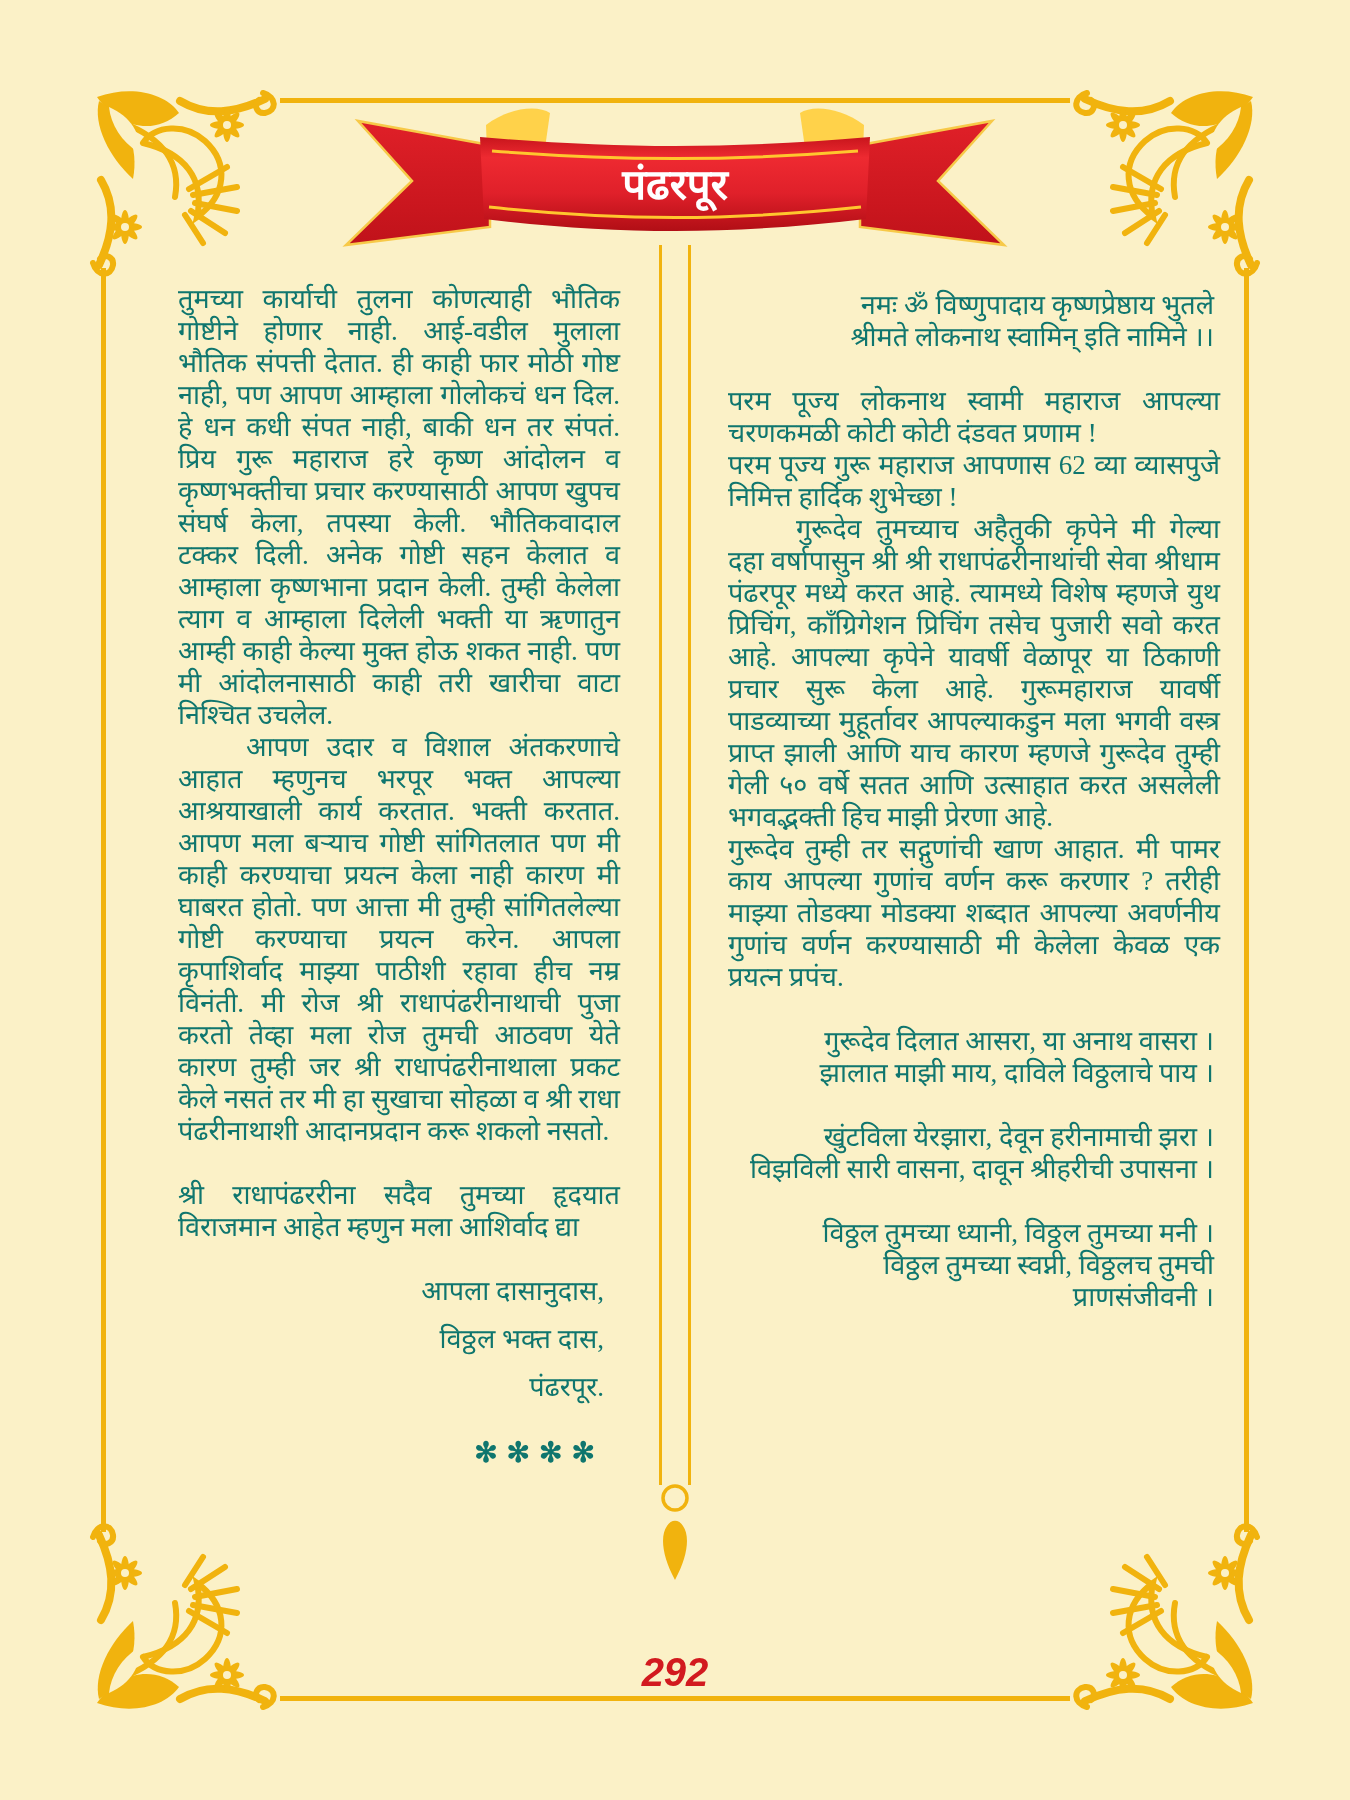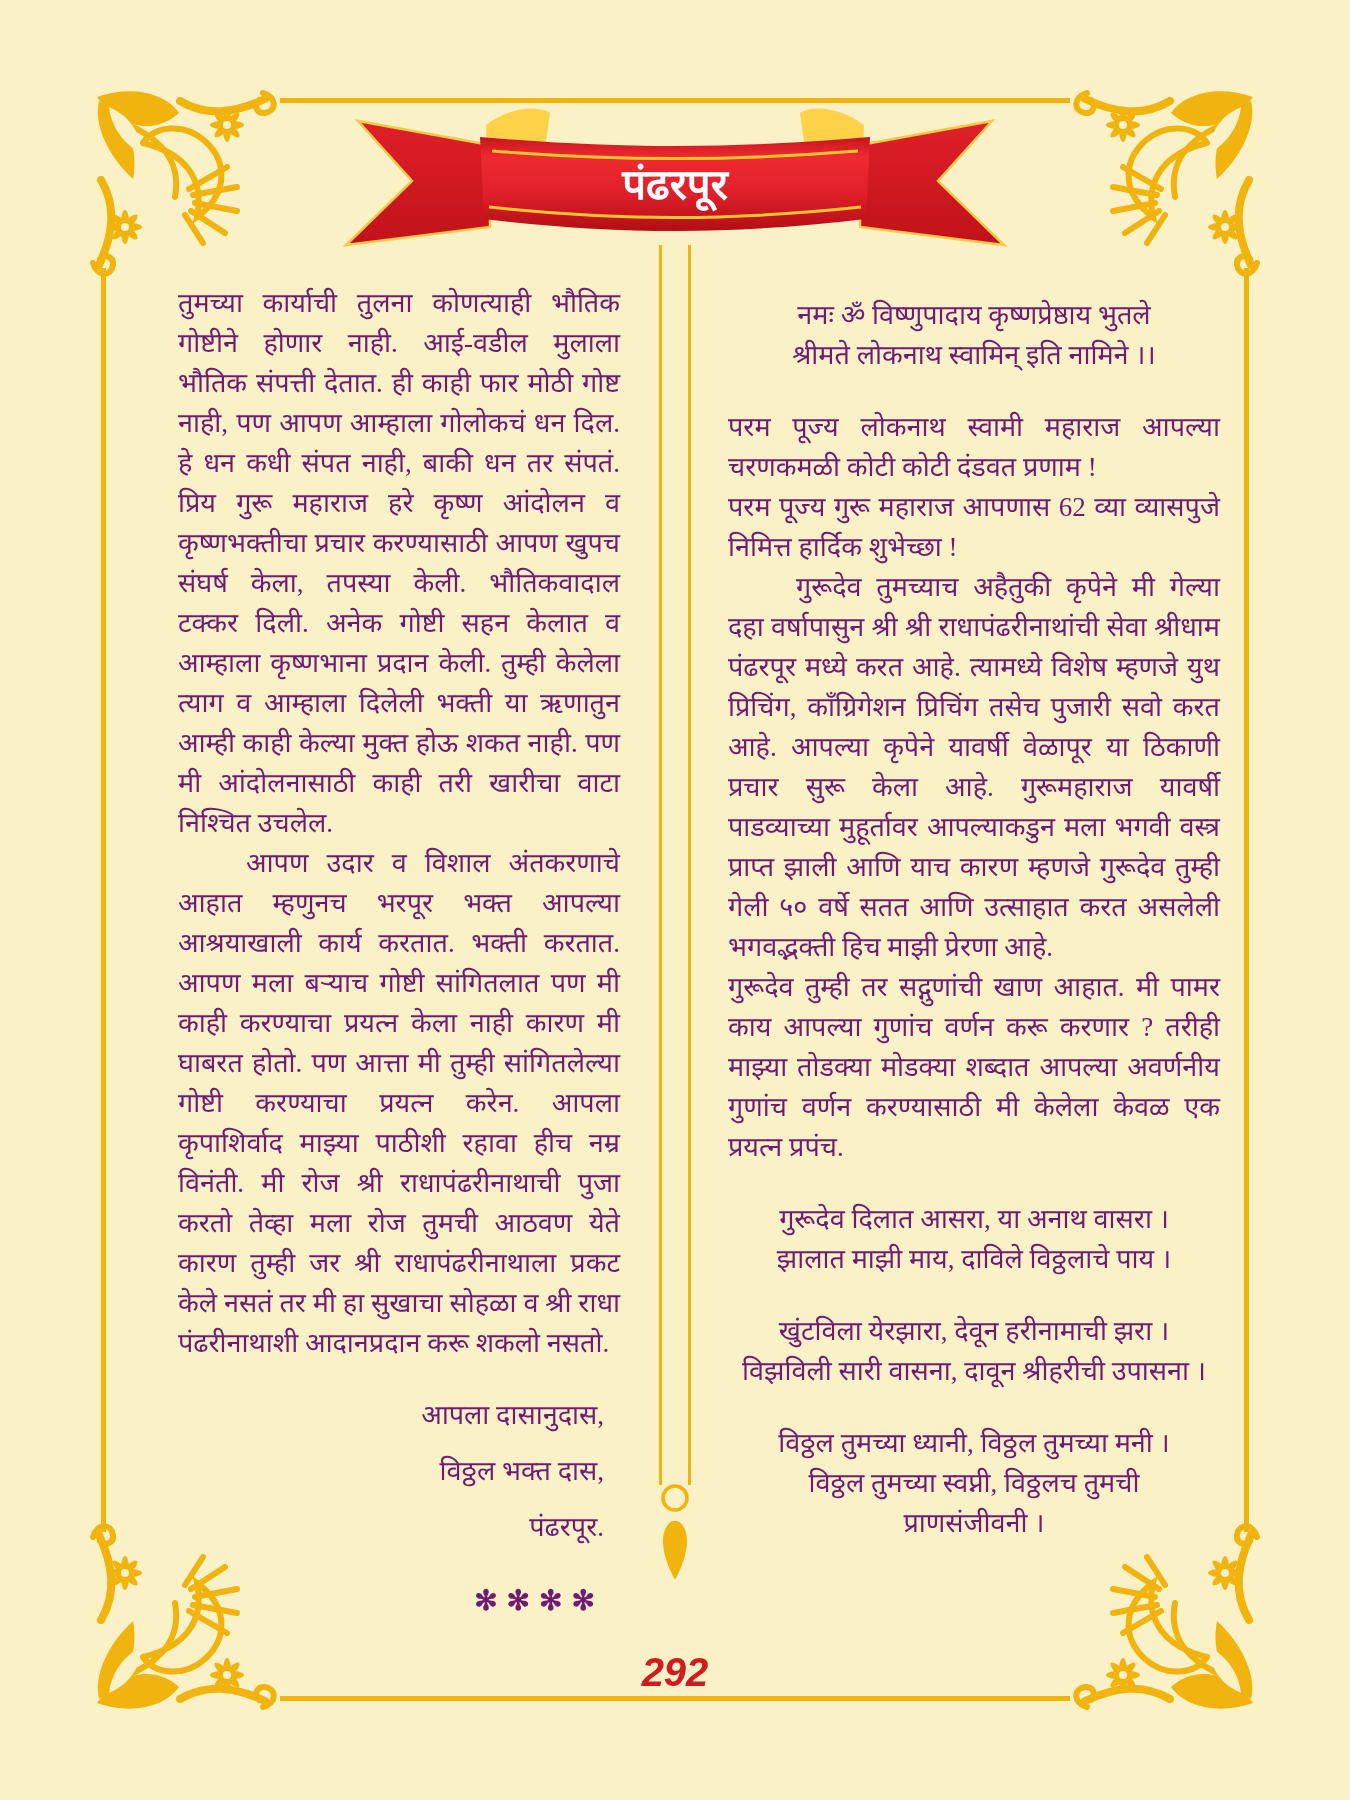--- a/index.html
+++ b/index.html
@@ -23,26 +23,26 @@
   .ribbon{position:absolute;left:300px;top:95px;width:750px;height:160px;}
   .ribbon text{font-family:"Liberation Serif","DejaVu Serif",serif;font-weight:bold;}
 
   
   .divider-line{position:absolute;width:3px;background:#F1B30E;top:245px;height:1240px;}
   .divider-line.a{left:659px;}
   .divider-line.b{left:688px;}
   .pendant{position:absolute;left:645px;top:1482px;width:60px;height:110px;}
 
   
-  .col{position:absolute;top:283px;color:#701a75;font-size:27px;line-height:40px;}
+  .col{position:absolute;top:283px;color:#0f766e;font-size:27px;line-height:32px;}
   .col-left{left:178px;width:442px;}
   .col-right{left:728px;width:492px;}
   .para{text-align:justify;margin:0;}
   .plain{text-align:right;margin:16px;}
-  .preline{white-space:pre-line;text-align:center;margin:12px;}
+  .preline{white-space:pre-line;text-align:right;margin:6px;}
   .indent{text-indent:68px;}
   .gap{margin-top:32px;}
   .stars{margin-top:34px;font-weight:bold;letter-spacing:9px;font-size:28px;}
 
   
   .page-number{position:absolute;left:0;top:1650px;width:1350px;text-align:center;
     color:#D21A1F;font-weight:bold;font-size:40px;font-family:"Liberation Sans","DejaVu Sans",sans-serif;font-style:italic;}
 </style>
 </head>
 <body>
@@ -135,20 +135,21 @@
   <div class="divider-line a"></div>
   <div class="divider-line b"></div>
   <svg class="pendant" viewBox="0 0 60 110">
     <circle cx="30" cy="16" r="12" fill="none" stroke="#F1B30E" stroke-width="3.5"></circle>
     <path d="M30,98 C17,74 15,54 22,44 C26,37 34,37 38,44 C45,54 43,74 30,98 Z" fill="#F1B30E"></path>
   </svg>
 
   <div class="col col-left">
     <p class="para">तुमच्या कार्याची तुलना कोणत्याही भौतिक गोष्टीने होणार नाही. आई-वडील मुलाला भौतिक संपत्ती देतात. ही काही फार मोठी गोष्ट नाही, पण आपण आम्हाला गोलोकचं धन दिल. हे धन कधी संपत नाही, बाकी धन तर संपतं. प्रिय गुरू महाराज हरे कृष्ण आंदोलन व कृष्णभक्तीचा प्रचार करण्यासाठी आपण खुपच संघर्ष केला, तपस्या केली. भौतिकवादाल टक्कर दिली. अनेक गोष्टी सहन केलात व आम्हाला कृष्णभाना प्रदान केली. तुम्ही केलेला त्याग व आम्हाला दिलेली भक्ती या ऋणातुन आम्ही काही केल्या मुक्त होऊ शकत नाही. पण मी आंदोलनासाठी काही तरी खारीचा वाटा निश्चित उचलेल.</p>
     <p class="para indent">आपण उदार व विशाल अंतकरणाचे आहात म्हणुनच भरपूर भक्त आपल्या आश्रयाखाली कार्य करतात. भक्ती करतात. आपण मला बऱ्याच गोष्टी सांगितलात पण मी काही करण्याचा प्रयत्न केला नाही कारण मी घाबरत होतो. पण आत्ता मी तुम्ही सांगितलेल्या गोष्टी करण्याचा प्रयत्न करेन. आपला कृपाशिर्वाद माझ्या पाठीशी रहावा हीच नम्र विनंती. मी रोज श्री राधापंढरीनाथाची पुजा करतो तेव्हा मला रोज तुमची आठवण येते कारण तुम्ही जर श्री राधापंढरीनाथाला प्रकट केले नसतं तर मी हा सुखाचा सोहळा व श्री राधा पंढरीनाथाशी आदानप्रदान करू शकलो नसतो.</p>
+    <p class="para gap">श्री राधापंढररीना सदैव तुमच्या हृदयात विराजमान आहेत म्हणुन मला आशिर्वाद द्या</p>
     <p class="plain gap">आपला दासानुदास,</p>
     <p class="plain">विठ्ठल भक्त दास,</p>
     <p class="plain">पंढरपूर.</p>
     <p class="plain stars">✻✻✻✻</p>
   </div>
 
   <div class="col col-right">
     <p class="preline">नमः ॐ विष्णुपादाय कृष्णप्रेष्ठाय भुतले
 श्रीमते लोकनाथ स्वामिन् इति नामिने ।।</p>
     <p class="para gap">परम पूज्य लोकनाथ स्वामी महाराज आपल्या चरणकमळी कोटी कोटी दंडवत प्रणाम !</p>

